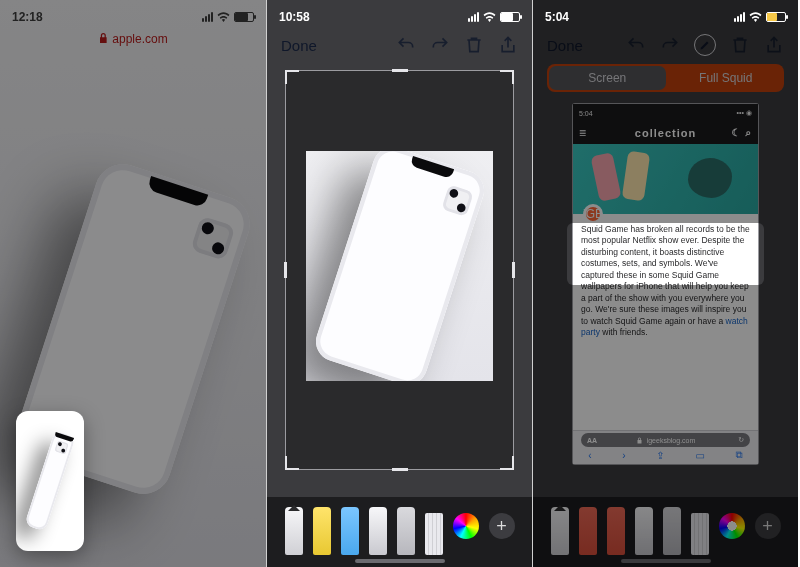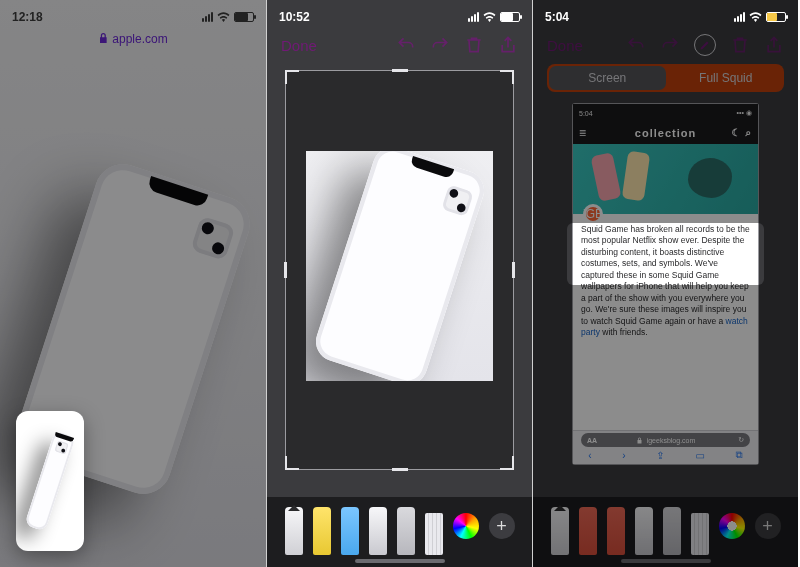--- a/index.html
+++ b/index.html
@@ -53,21 +53,21 @@
   }
 
   
   .p1-bg {
     position:absolute; inset:0;
     background: linear-gradient(180deg,#f2f2f4 0%, #e9e9ed 50%, #dedee4 100%);
   }
   .p1-url {
     position:absolute; top:32px; left:50%; transform:translateX(-50%);
     display:flex; align-items:flex-start; gap:4px;
-    color:#6d28d9; font-size:12px; z-index:5;
+    color:#b91c1c; font-size:12px; z-index:5;
   }
   .lock { width:10px;height:12px;}
   .phone-big {
     position:absolute; top:90px; left:0; right:0; bottom:0;
     display:flex; align-items:center; justify-content:center;
   }
   .iphone {
     position:relative; width:160px; height:310px; transform:rotate(18deg);
     border-radius:28px; background:#fdfdff;
     box-shadow: -30px 40px 60px rgba(0,0,0,.45), inset 0 0 0 6px #e9e9ee;
@@ -81,21 +81,21 @@
     position:absolute; bottom:16px; left:16px; width:68px; height:140px;
     border-radius:12px; background:#fff; box-shadow:0 6px 20px rgba(0,0,0,.35);
     z-index:20; display:flex;align-items:center;justify-content:center;overflow:hidden;
   }
   .thumb .mini{transform:scale(.32) rotate(18deg);}
 
   .p1 .status{color:#222;}
 
   
   .p2-bg{position:absolute;inset:0;background:#3b3b3e;}
-  .topbar{position:absolute;top:30px;left:0;right:0;height:30px;display:flex;align-items:center;padding:0 14px;gap:14px;color:#701a75;z-index:12;}
+  .topbar{position:absolute;top:30px;left:0;right:0;height:30px;display:flex;align-items:center;padding:0 14px;gap:14px;color:#0f172a;z-index:12;}
   .topbar .done{font-size:15px;}
   .topbar .flex{flex:1;}
   .topbtn{width:20px;height:20px;opacity:.8;}
   .canvas{
     position:absolute;top:70px;left:18px;right:18px;height:400px;
     background:#2a2a2c;border:1px solid #9b9ba0;
   }
   .canvas .corner{position:absolute;width:14px;height:14px;border:2px solid #e6e6ea;}
   .canvas .tl{top:-1px;left:-1px;border-right:none;border-bottom:none;}
   .canvas .tr{top:-1px;right:-1px;border-left:none;border-bottom:none;}
@@ -223,21 +223,21 @@
           <div class="lens"></div>
           <div class="logo"></div>
         </div>
     </div>
   </div>
 
   <div class="panel p2">
     <div class="p2-bg"></div>
 
     <div class="status">
-      <span class="time">10:52</span>
+      <span class="time">10:58</span>
       <span class="spacer"></span>
       <span class="ind">
         <span class="bars">
             <b style="height:4px"></b>
             <b style="height:6px"></b>
             <b style="height:8px"></b>
             <b style="height:10px"></b>
           </span>
         <svg class="wifi" viewBox="0 0 24 18">
             <path fill="currentColor" d="M12 18l3-4c-1-1-2-1.5-3-1.5s-2 .5-3 1.5zM5 10c2-2 4.5-3 7-3s5 1 7 3l-2 2.5c-1.5-1.5-3-2-5-2s-3.5.5-5 2zM1 5C4 2 8 0 12 0s8 2 11 5l-2 2.5C18 5 15 3.5 12 3.5S6 5 3 7.5z"></path>

